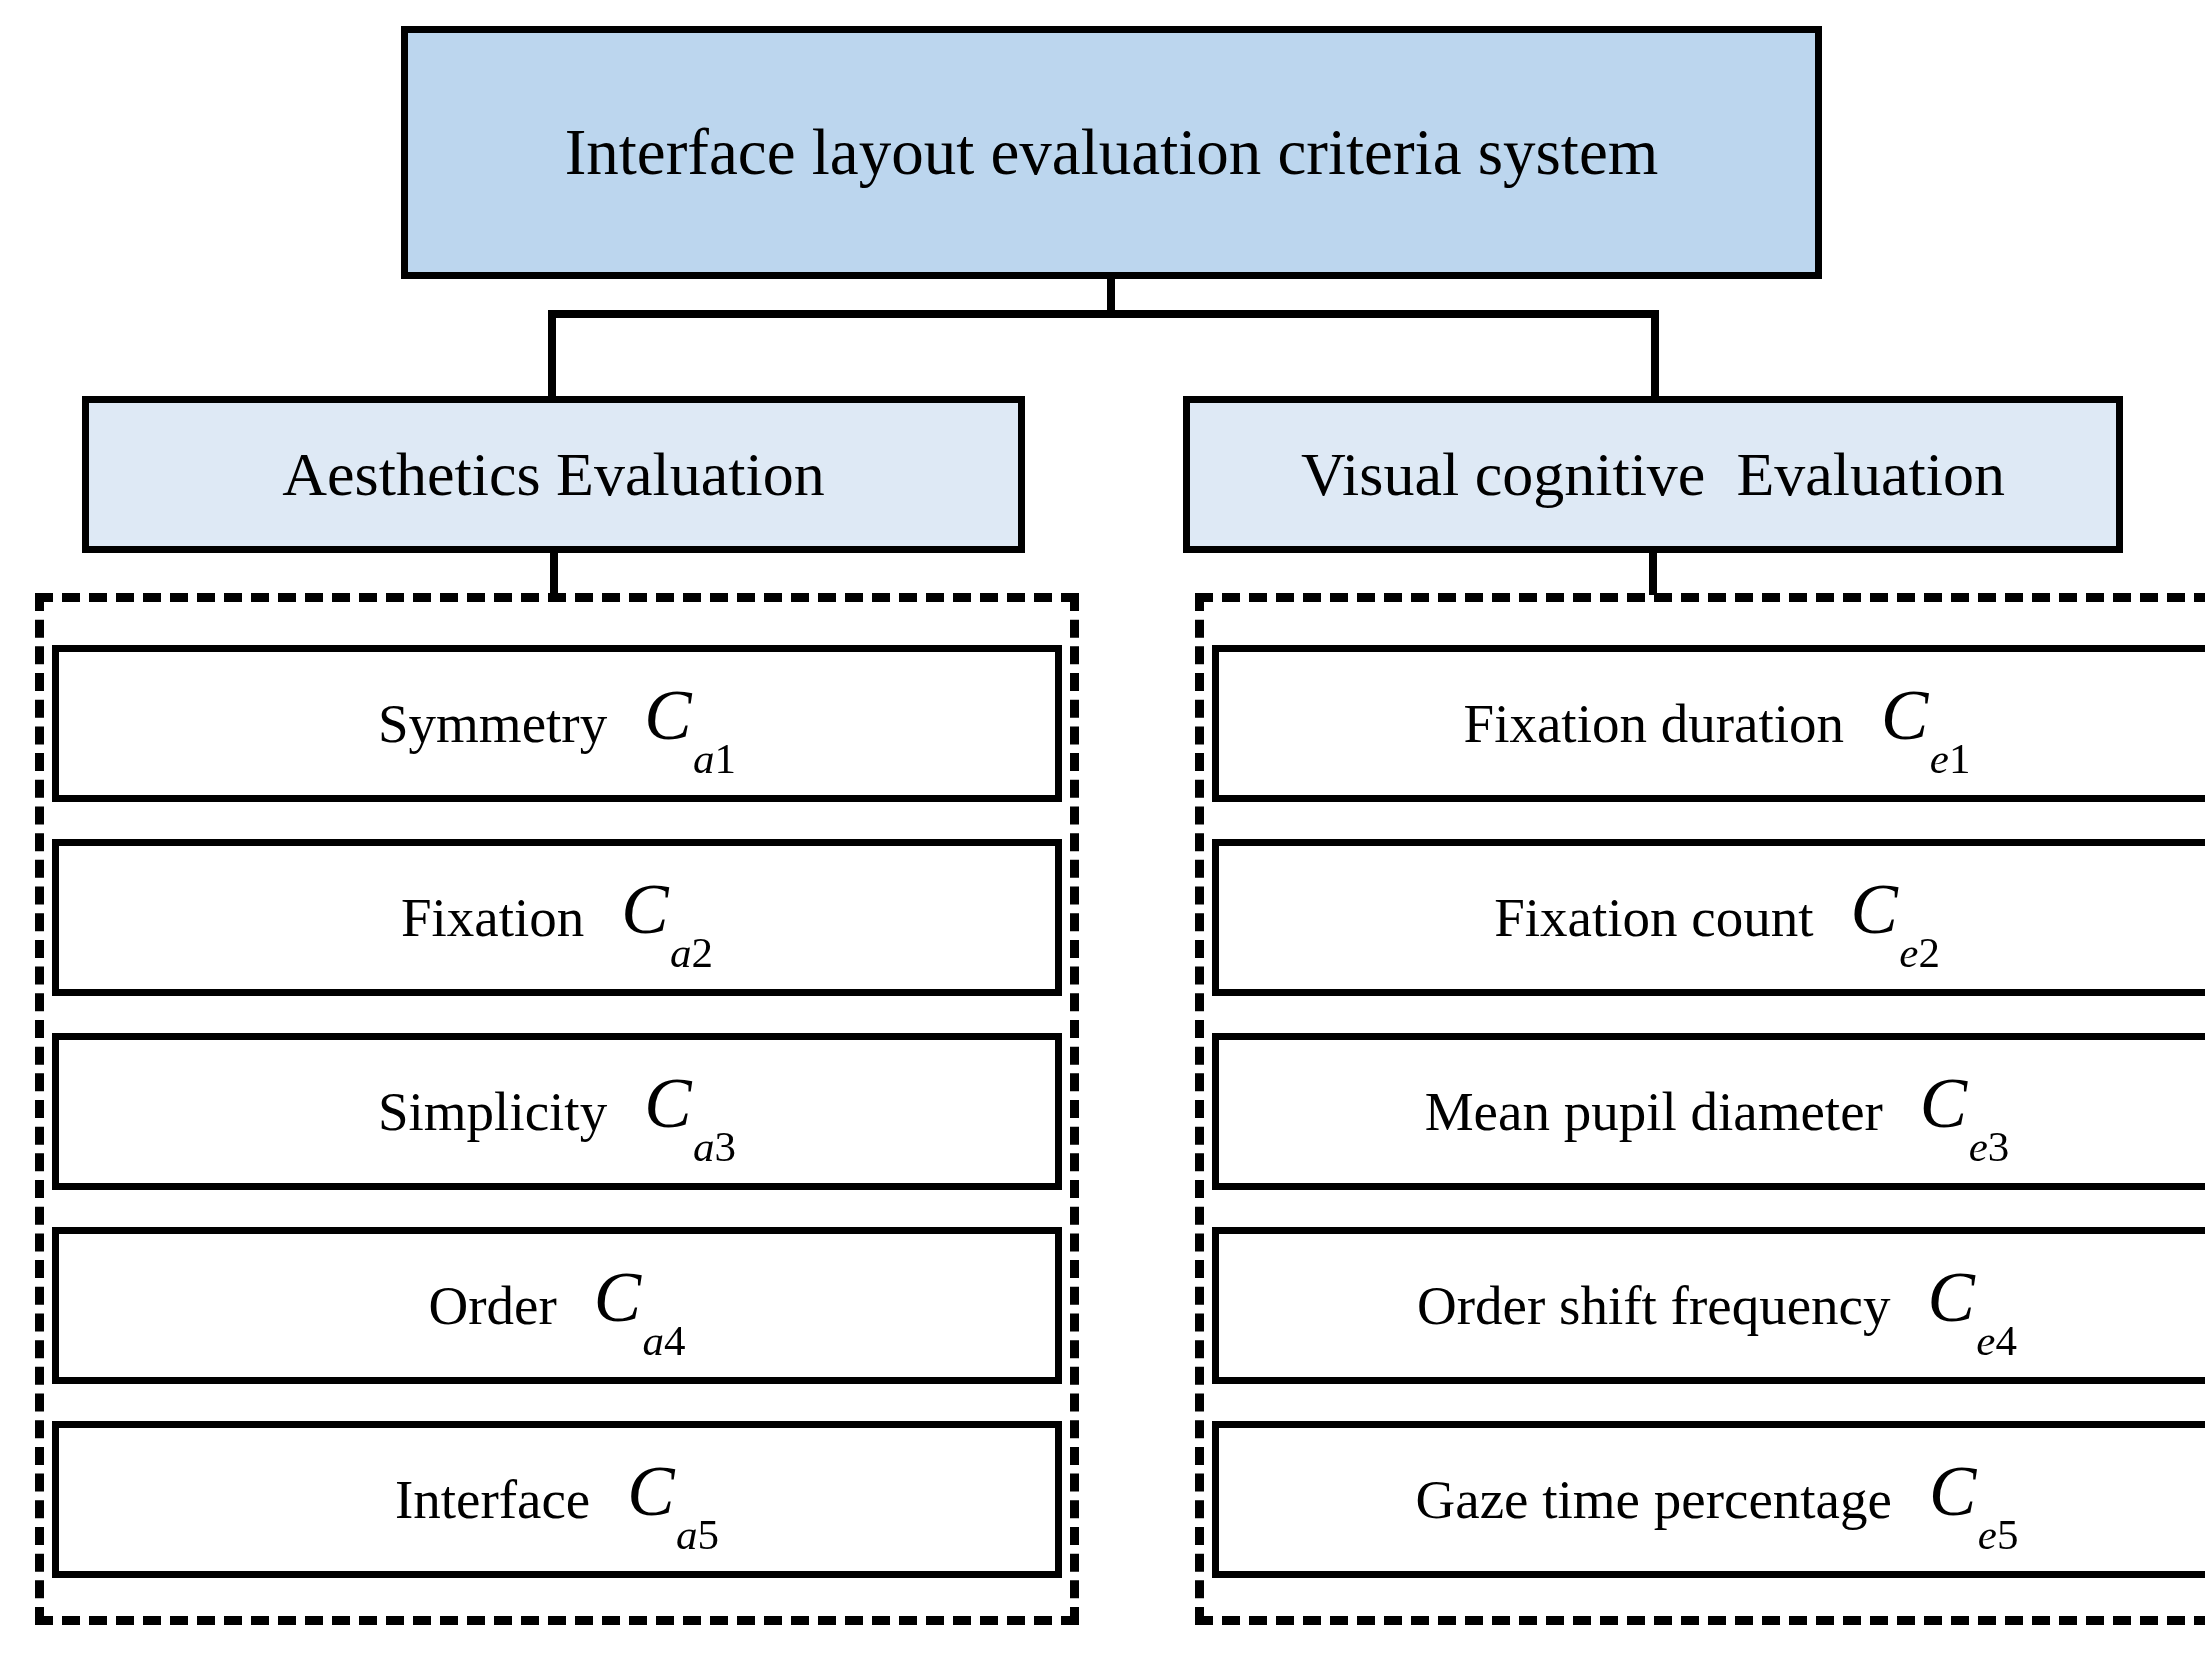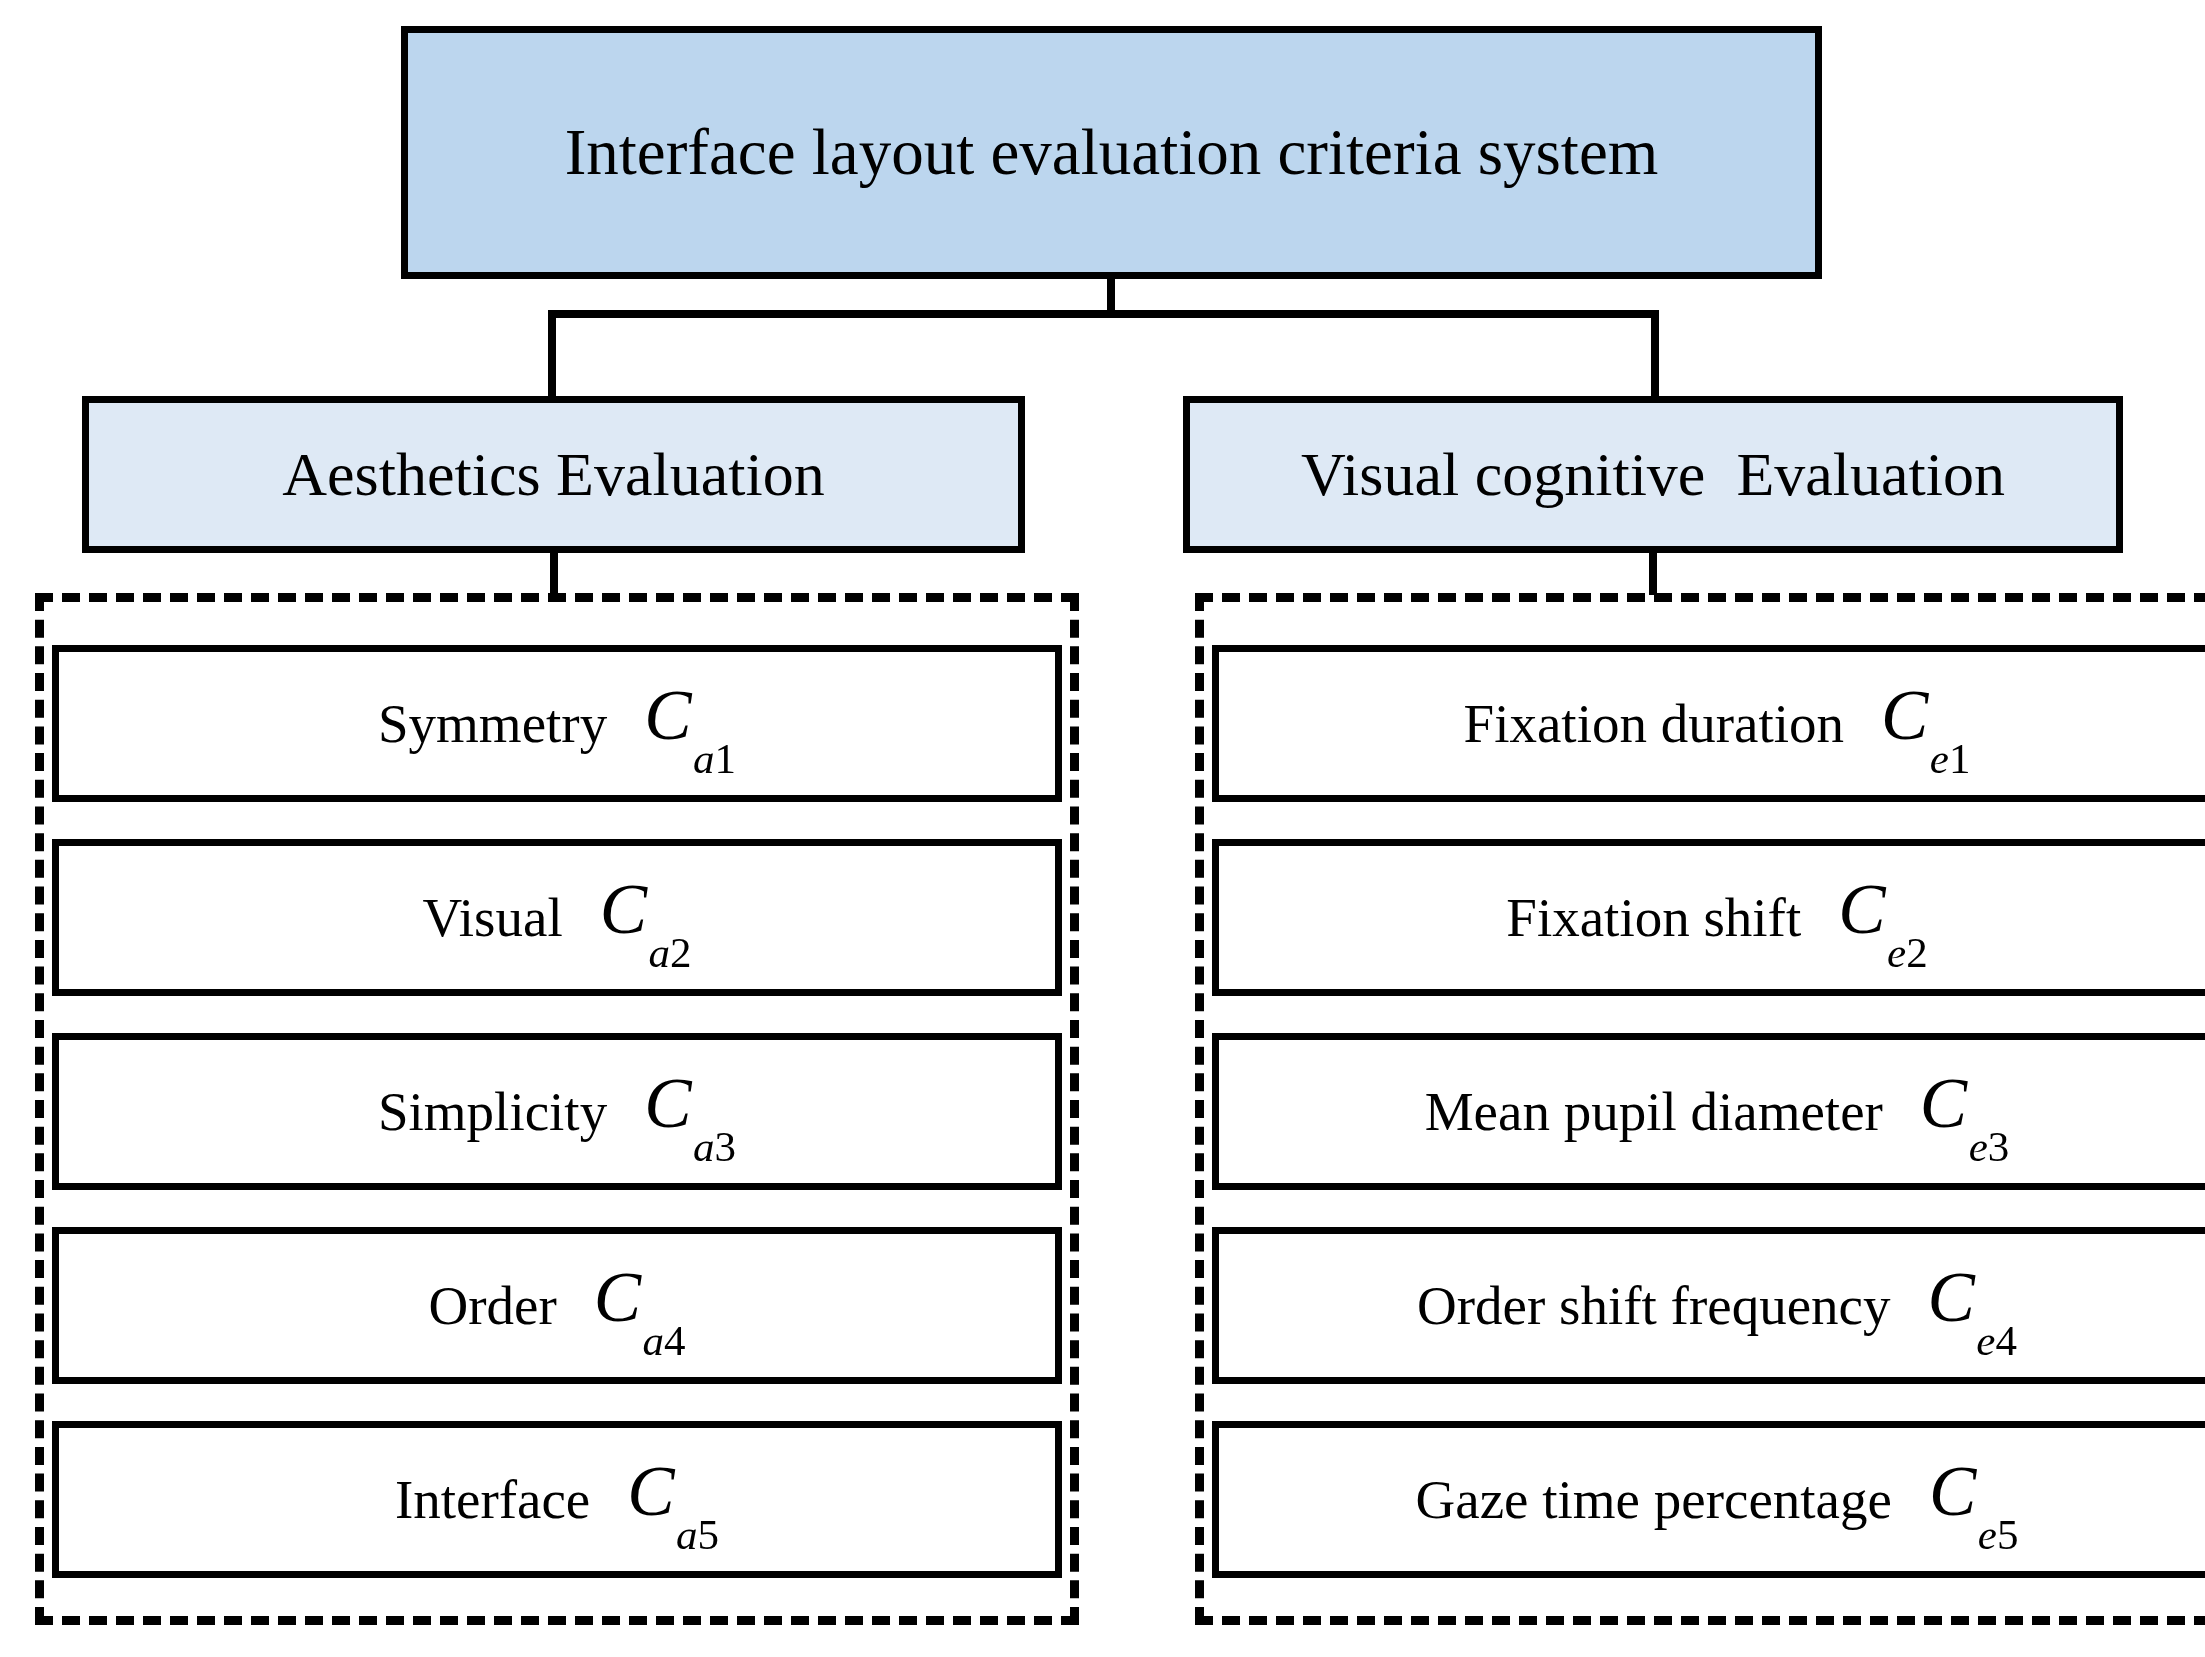--- a/index.html
+++ b/index.html
@@ -121,21 +121,21 @@
 
   <div class="line" style="left:550px; top:553px; width:7.7px; height:42px;"></div>
   <div class="line" style="left:1649px; top:553px; width:7.7px; height:42px;"></div>
 
   <div class="dashed-group group-left">
     <div class="item-box">
       <span class="item-label">Symmetry</span>
       <span class="item-code"><span class="code-letter">C</span><span class="code-sub"><span class="code-sub-letter">a</span><span class="code-sub-num">1</span></span></span>
     </div>
     <div class="item-box">
-      <span class="item-label">Visual</span>
+      <span class="item-label">Fixation</span>
       <span class="item-code"><span class="code-letter">C</span><span class="code-sub"><span class="code-sub-letter">a</span><span class="code-sub-num">2</span></span></span>
     </div>
     <div class="item-box">
       <span class="item-label">Simplicity</span>
       <span class="item-code"><span class="code-letter">C</span><span class="code-sub"><span class="code-sub-letter">a</span><span class="code-sub-num">3</span></span></span>
     </div>
     <div class="item-box">
       <span class="item-label">Order</span>
       <span class="item-code"><span class="code-letter">C</span><span class="code-sub"><span class="code-sub-letter">a</span><span class="code-sub-num">4</span></span></span>
     </div>
@@ -144,21 +144,21 @@
       <span class="item-code"><span class="code-letter">C</span><span class="code-sub"><span class="code-sub-letter">a</span><span class="code-sub-num">5</span></span></span>
     </div>
   </div>
 
   <div class="dashed-group group-right">
     <div class="item-box">
       <span class="item-label">Fixation duration</span>
       <span class="item-code"><span class="code-letter">C</span><span class="code-sub"><span class="code-sub-letter">e</span><span class="code-sub-num">1</span></span></span>
     </div>
     <div class="item-box">
-      <span class="item-label">Fixation shift</span>
+      <span class="item-label">Fixation count</span>
       <span class="item-code"><span class="code-letter">C</span><span class="code-sub"><span class="code-sub-letter">e</span><span class="code-sub-num">2</span></span></span>
     </div>
     <div class="item-box">
       <span class="item-label">Mean pupil diameter</span>
       <span class="item-code"><span class="code-letter">C</span><span class="code-sub"><span class="code-sub-letter">e</span><span class="code-sub-num">3</span></span></span>
     </div>
     <div class="item-box">
       <span class="item-label">Order shift frequency</span>
       <span class="item-code"><span class="code-letter">C</span><span class="code-sub"><span class="code-sub-letter">e</span><span class="code-sub-num">4</span></span></span>
     </div>

